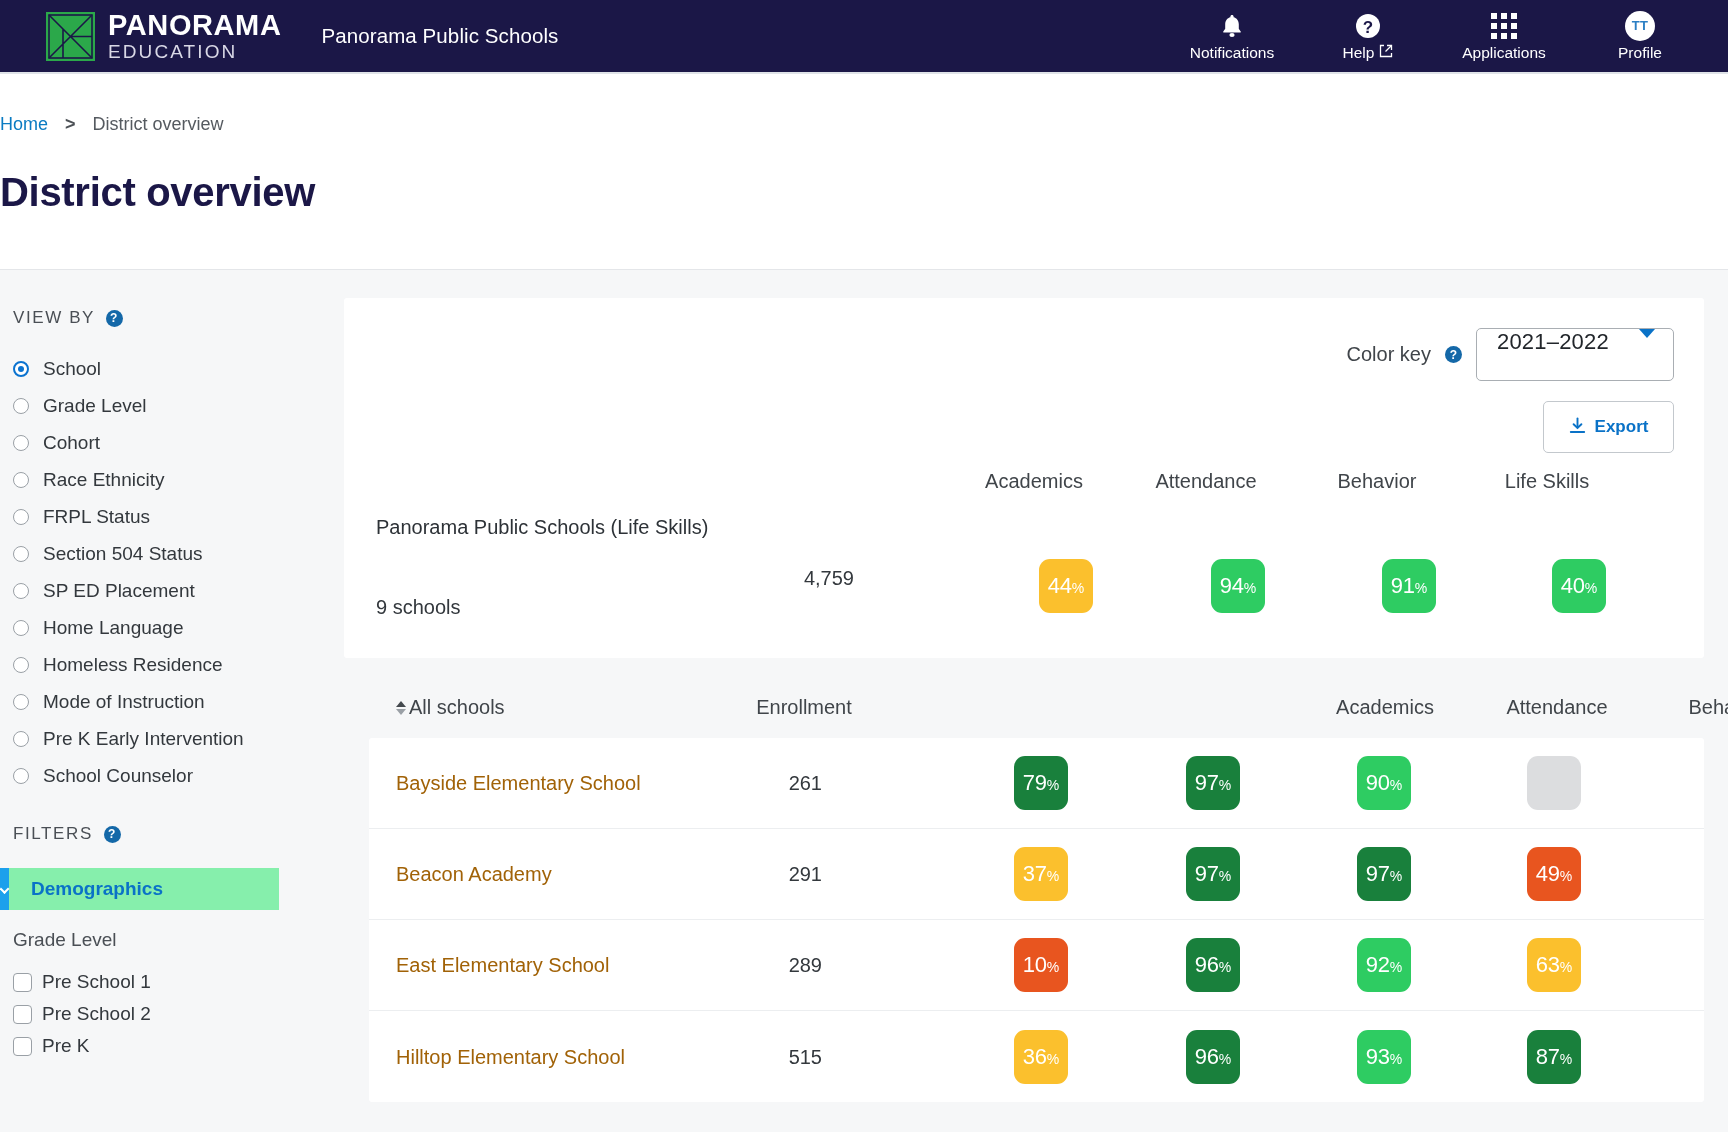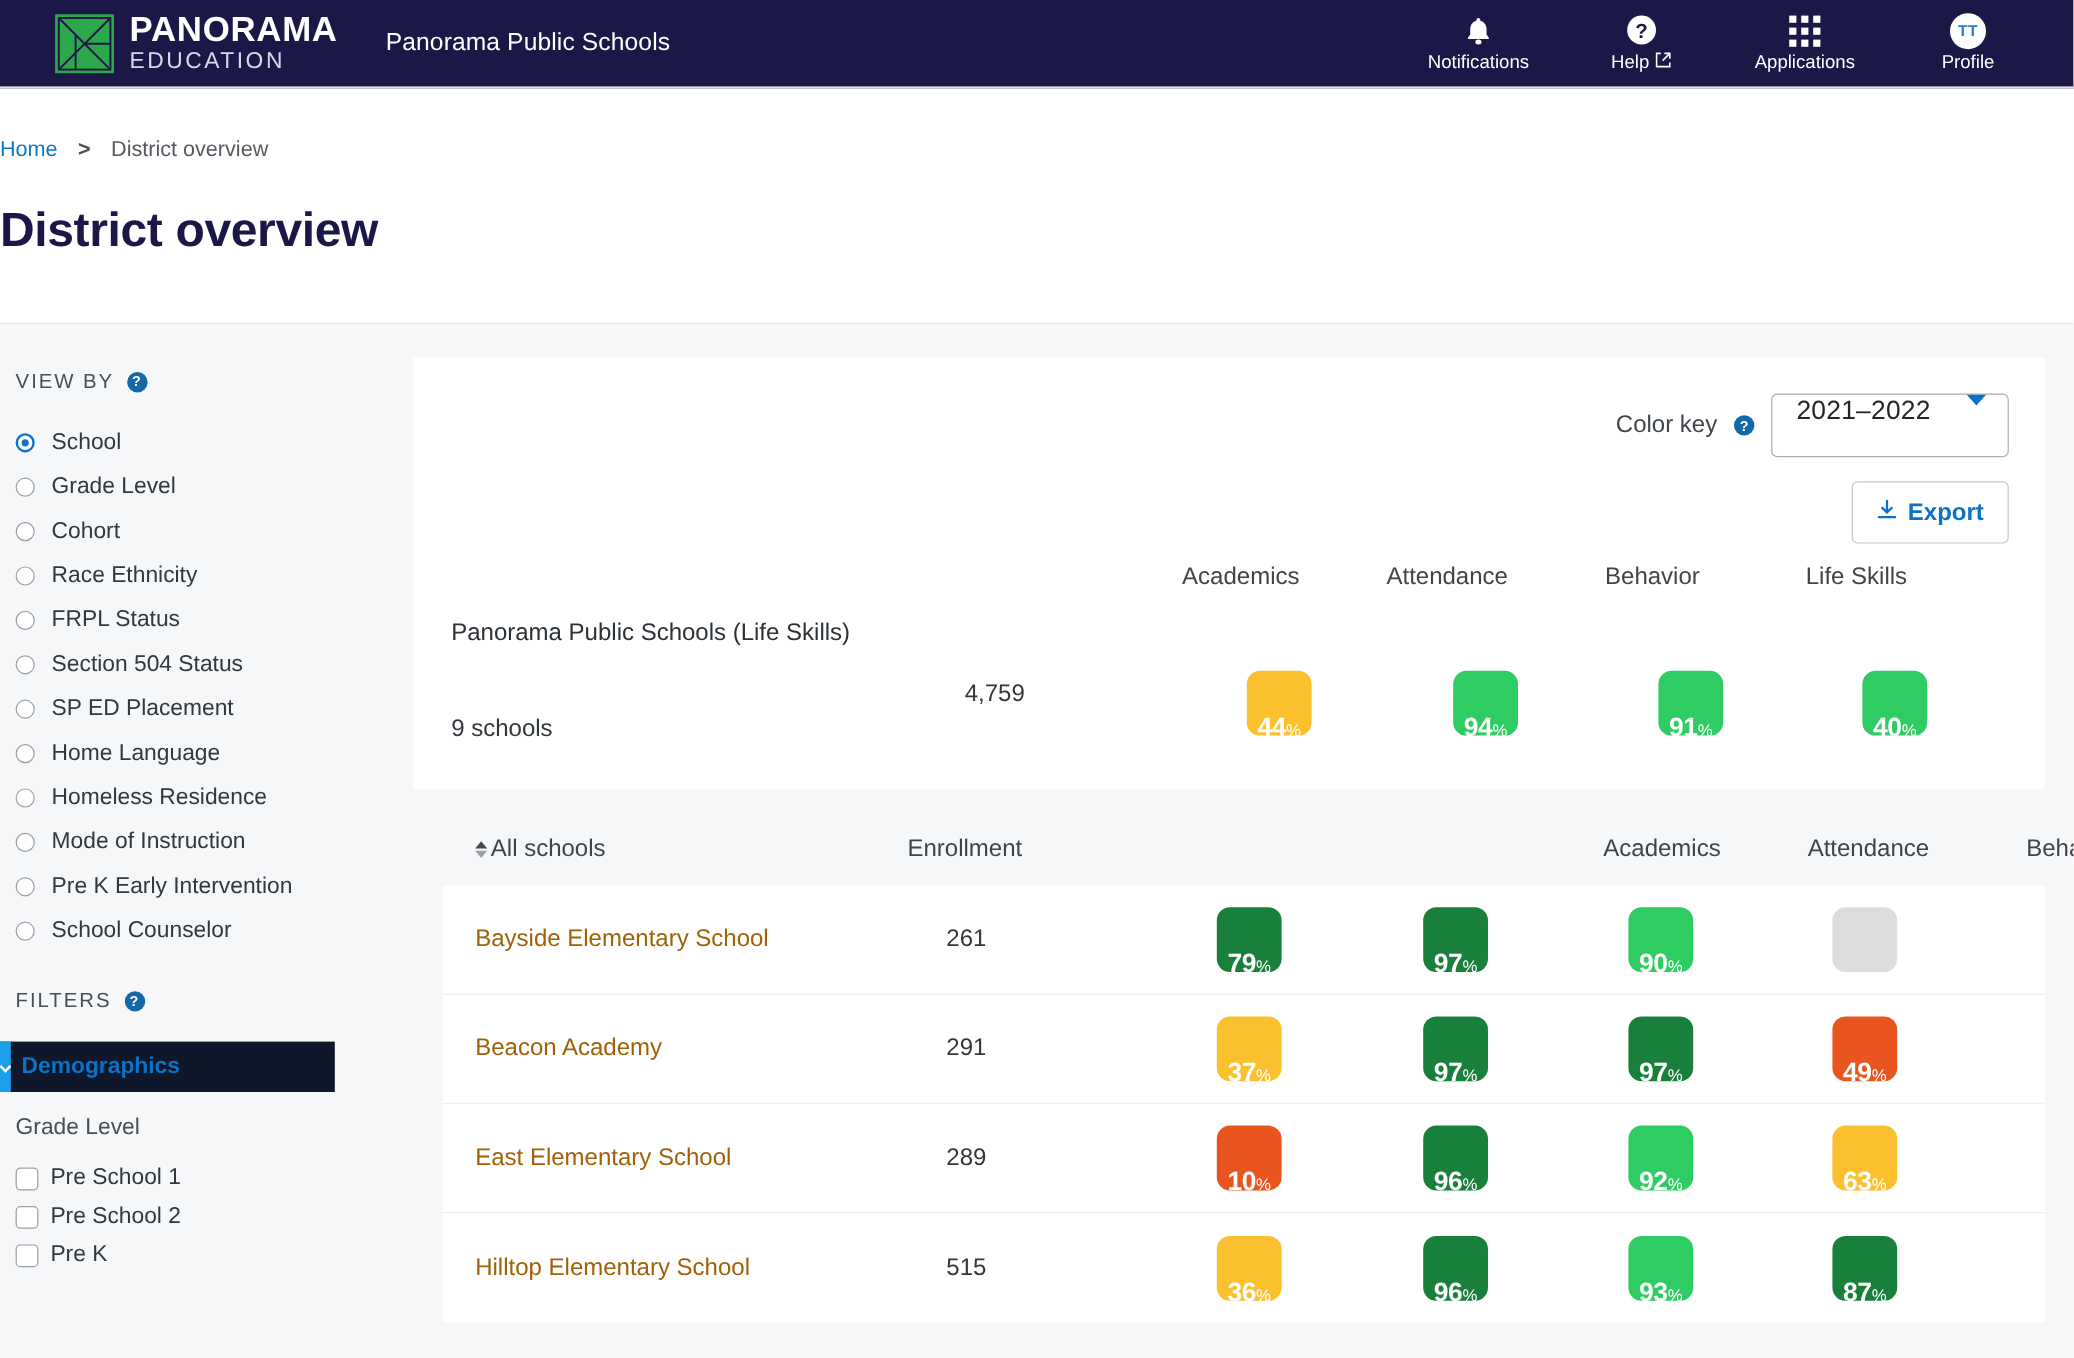--- a/index.html
+++ b/index.html
@@ -157,25 +157,26 @@
     position: absolute;
     left: 3px; top: 3px;
     width: 6px; height: 6px;
     border-radius: 50%;
     background: #0b73d0;
   }
   .radio-label { font-size: 19px; color: #33383d; }
   .filters-label { margin-top: 30px; }
   .filter-group {
     margin-top: 24px;
-    background: #0f172a;
+    background: #86efac;
     height: 42px;
     display: flex;
     align-items: center;
     margin-left: -13px;
+    padding-left: 13px;
     position: relative;
     cursor: pointer;
     width: 279px;
   }
   .filter-group::before {
     content: "";
     position: absolute;
     left: 0; top: 0; bottom: 0;
     width: 9px;
     background: #1ca0ec;
@@ -263,21 +264,21 @@
     border: 1px solid #c3c8cd;
     border-radius: 5px;
     background: #fff;
     display: flex;
     align-items: center;
     justify-content: center;
     gap: 9px;
     cursor: pointer;
     margin-left: auto;
   }
-  .export-btn .lbl { font-size: 20px; font-weight: 700; color: #0a72c7; }
+  .export-btn .lbl { font-size: 17px; font-weight: 700; color: #0a72c7; }
 
   .col-heads {
     position: absolute;
     left: 0; top: 172px;
     width: 100%;
     height: 30px;
   }
   .col-head {
     position: absolute;
     font-size: 20px;
@@ -300,21 +301,21 @@
     border-radius: 11px;
     display: flex;
     align-items: baseline;
     justify-content: center;
     color: #ffffff;
     position: absolute;
     top: 0;
     transform: translateX(-50%);
     padding-top: 14px;
   }
-  .badge .v { font-size: 22px; font-weight: 700; letter-spacing: -.3px; margin-top: 20px; }
+  .badge .v { font-size: 22px; font-weight: 400; letter-spacing: -.3px; }
   .badge .p { font-size: 14px; font-weight: 500; }
 
   
   .table-wrap {
     margin-top: 22px;
     position: relative;
   }
   .table-head {
     height: 58px;
     position: relative;

